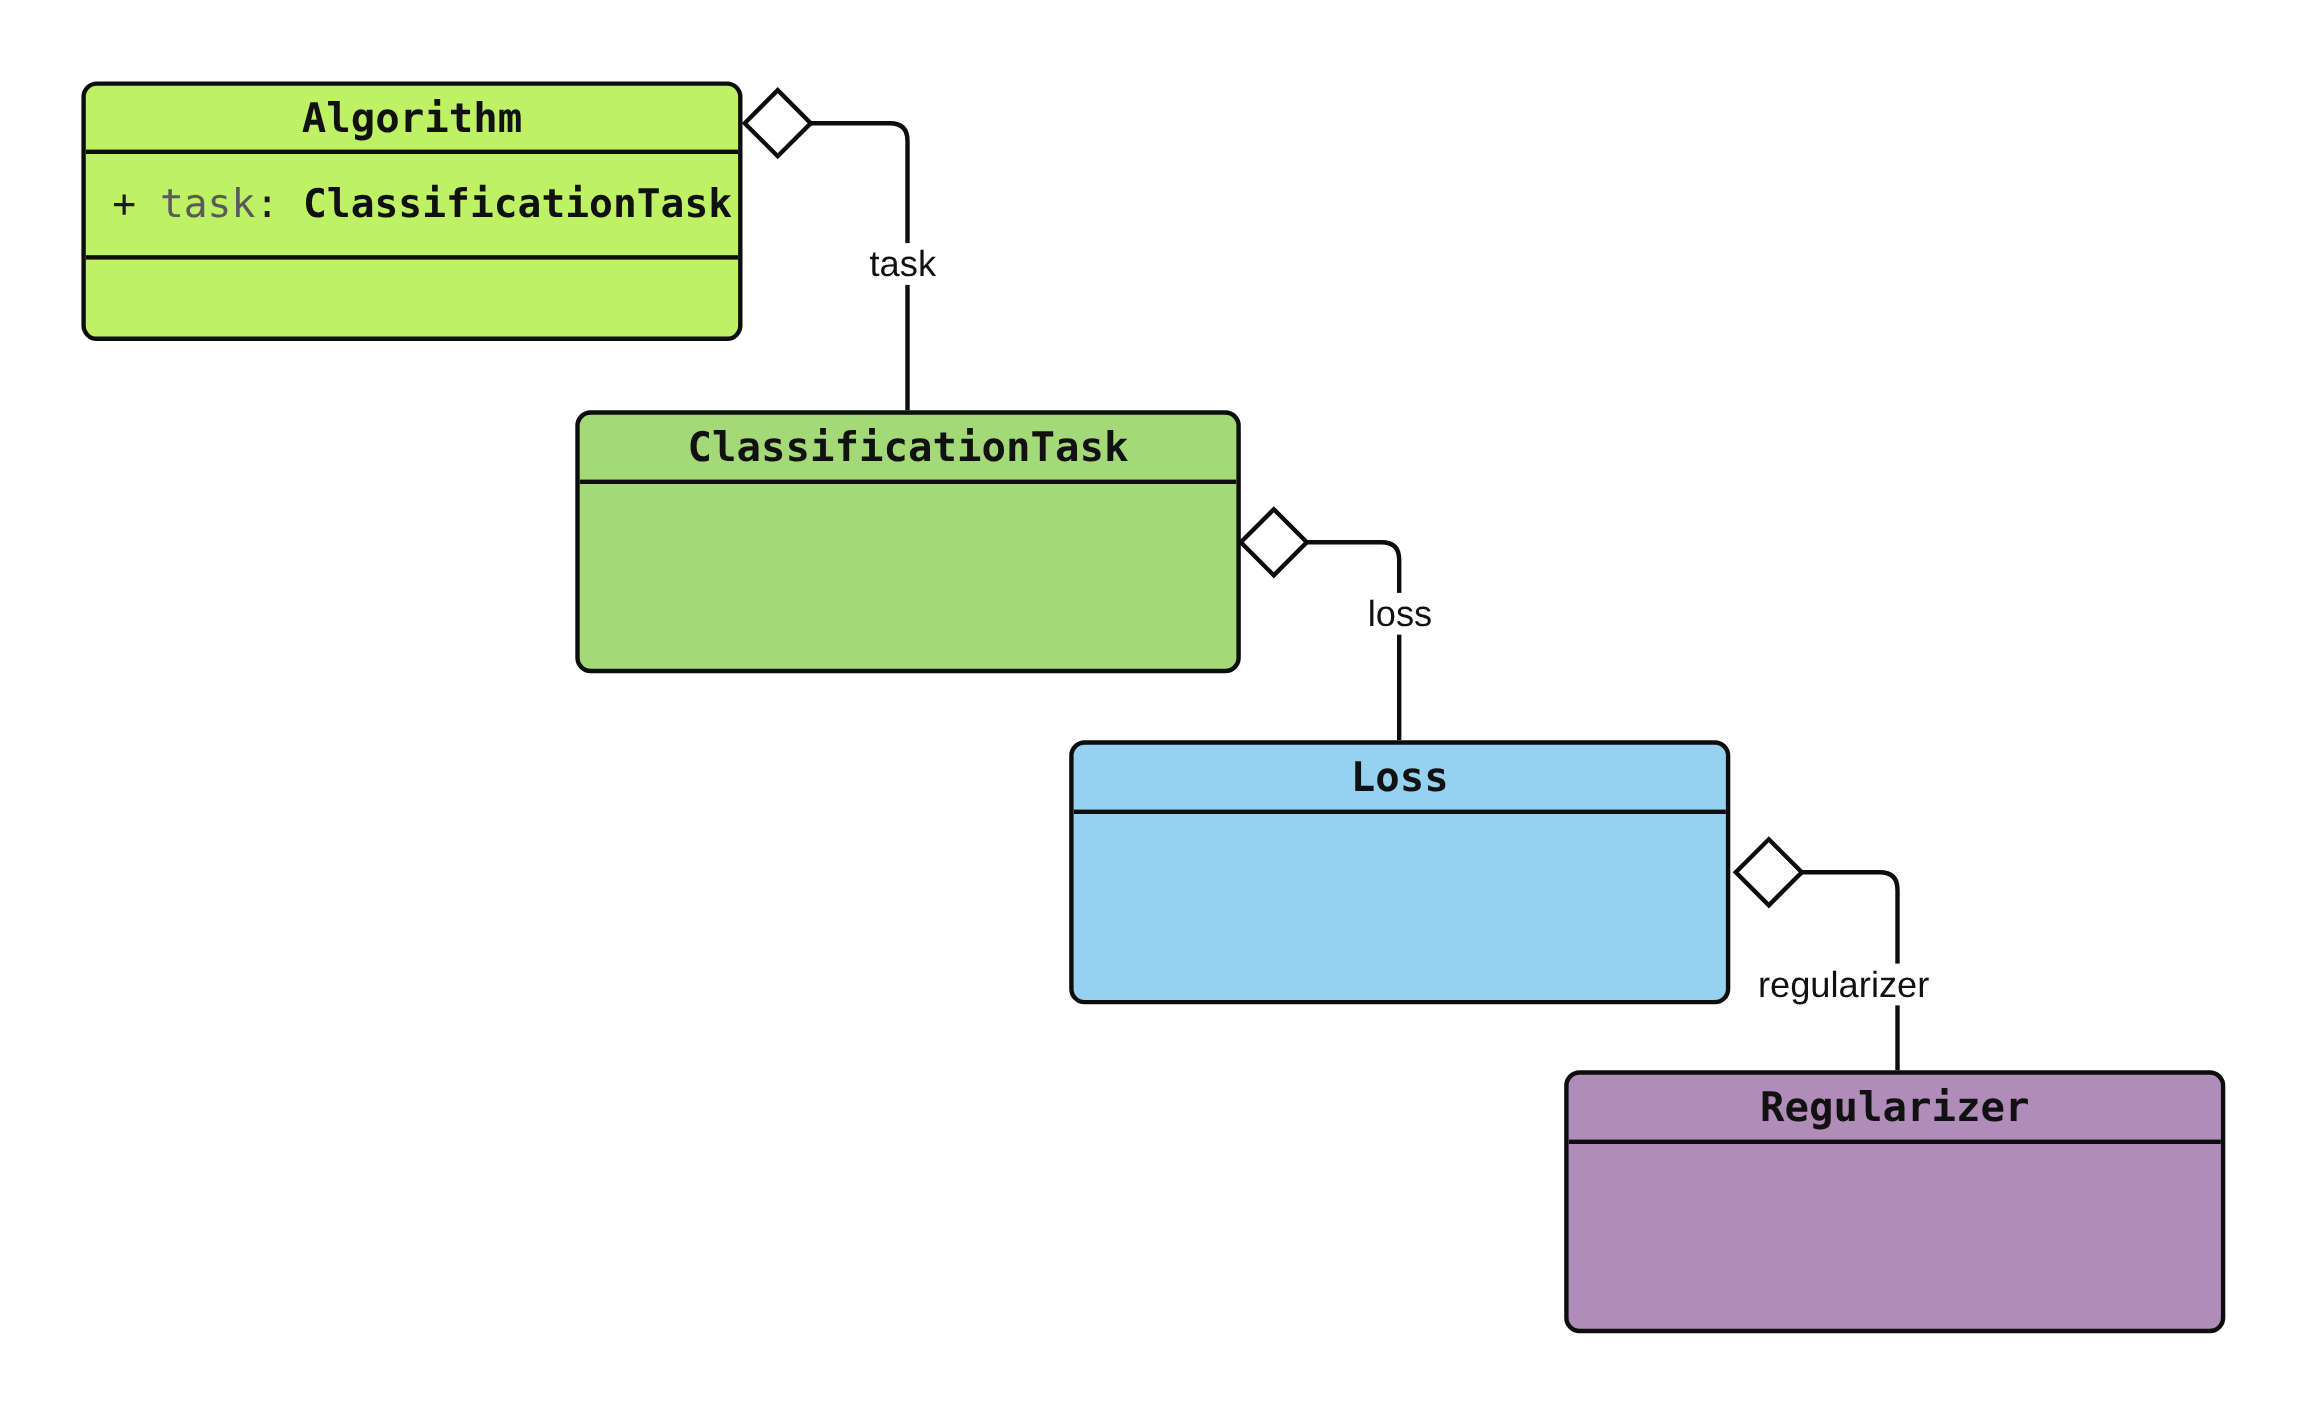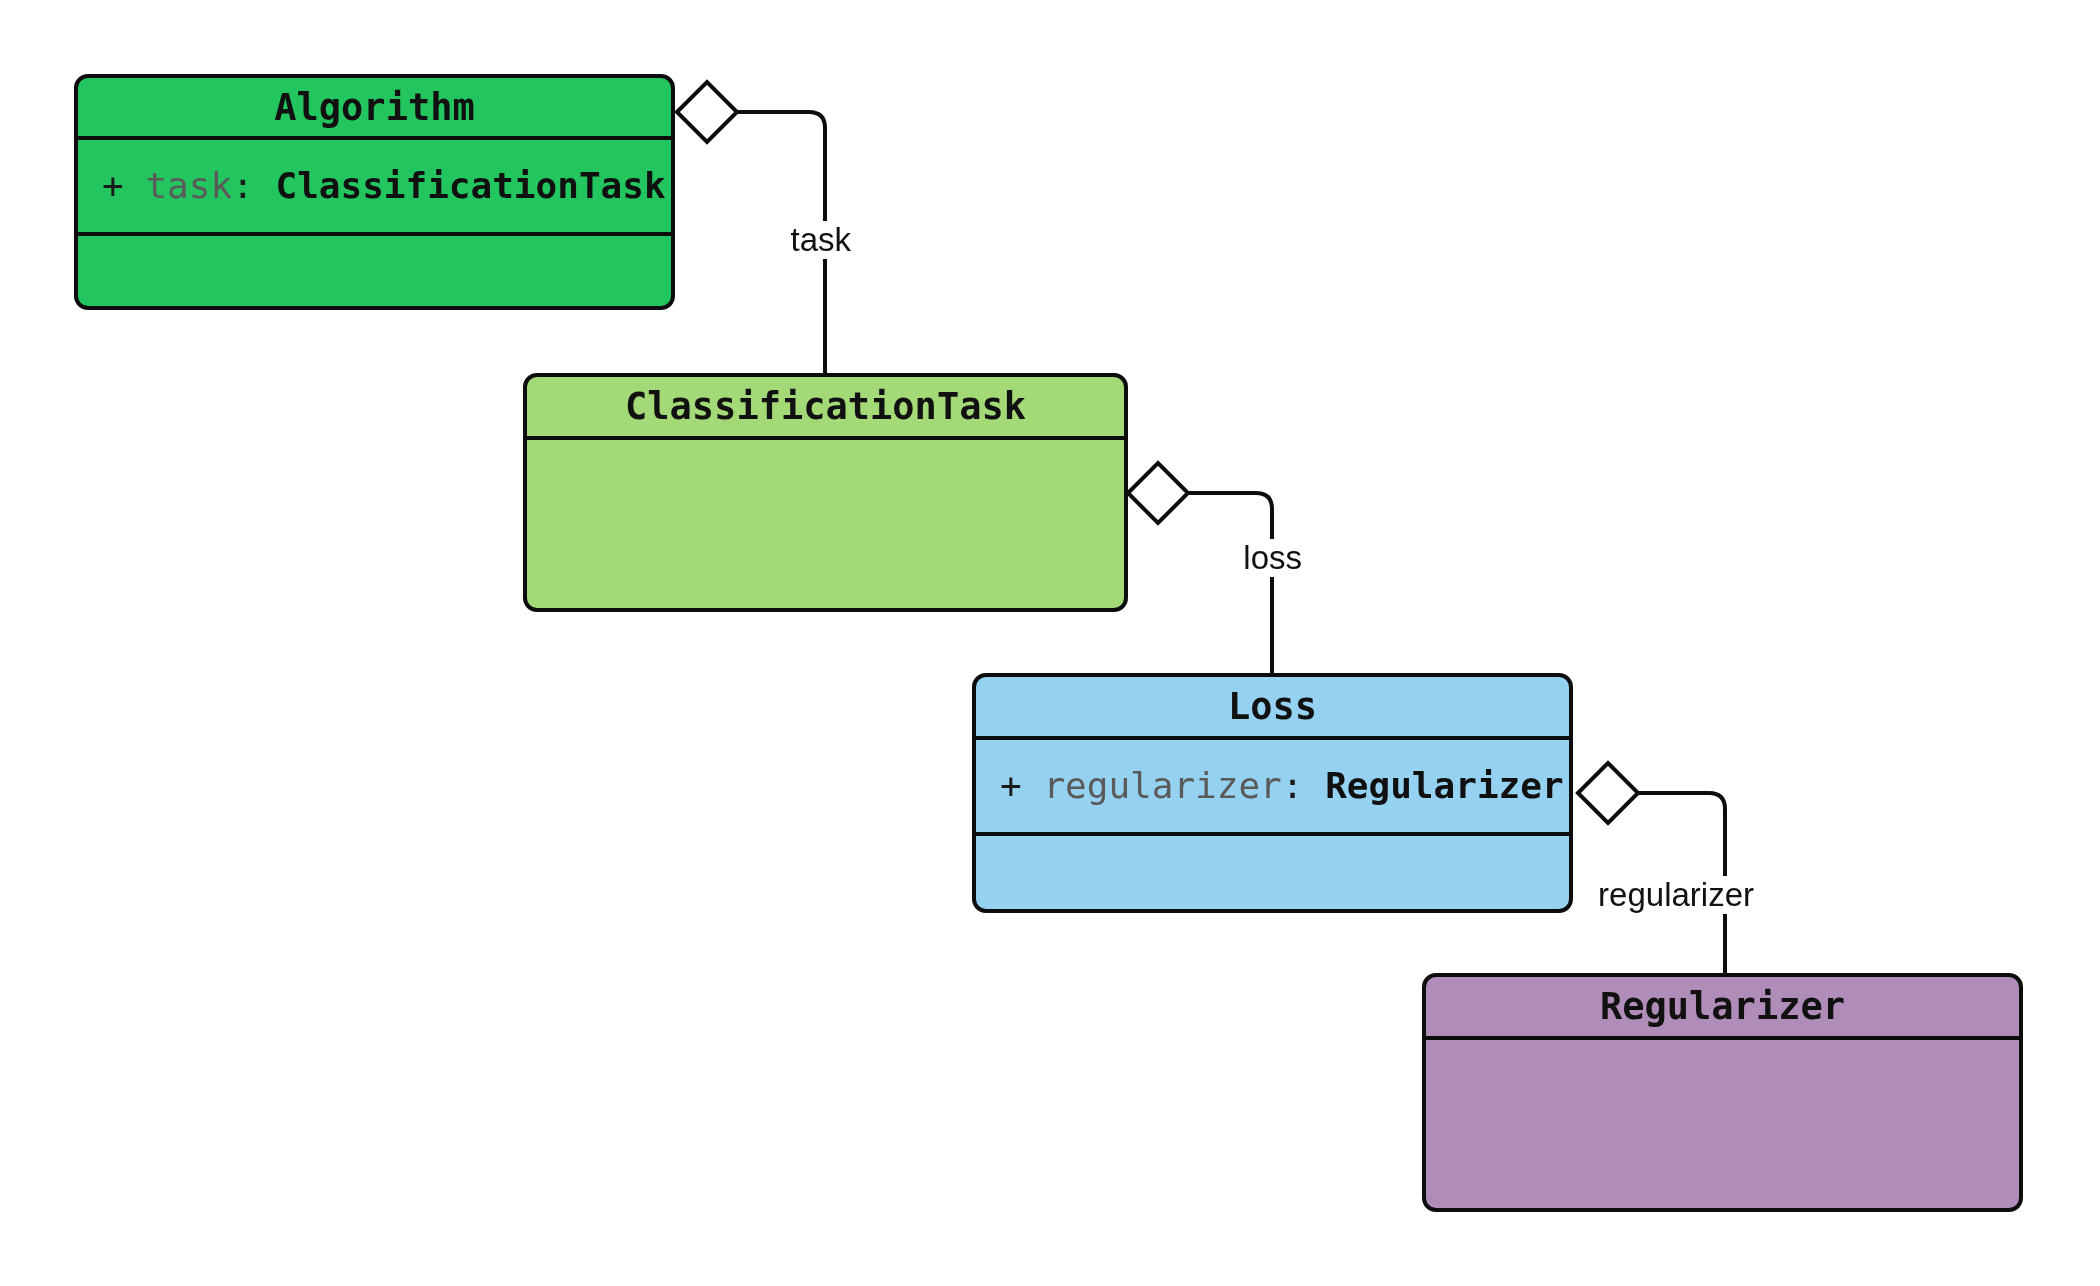--- a/index.html
+++ b/index.html
@@ -102,36 +102,33 @@
         <path d="M 1188 493 L 1256 493 Q 1272 493 1272 509 L 1272 673" fill="none" stroke="#0d0d0d" stroke-width="4"></path>
         <polygon points="1128,493 1158,463 1188,493 1158,523" fill="#ffffff" stroke="#0d0d0d" stroke-width="4" stroke-linejoin="miter"></polygon>
       </g>
       <g>
         <path d="M 1638 793 L 1709 793 Q 1725 793 1725 809 L 1725 973" fill="none" stroke="#0d0d0d" stroke-width="4"></path>
         <polygon points="1578,793 1608,763 1638,793 1608,823" fill="#ffffff" stroke="#0d0d0d" stroke-width="4" stroke-linejoin="miter"></polygon>
       </g>
     </svg>
 
   <div id="class-layer">
-      <div class="uml-class" style="left: 74px; top: 74px; width: 601px; height: 236px; background: #22c55e; border-color: rgb(13, 13, 13);">
+      <div class="uml-class" style="left: 74px; top: 74px; width: 601px; height: 236px; background: #bef264; border-color: rgb(13, 13, 13);">
         <div class="uml-title" style="height: 62px; border-bottom-color: rgb(13, 13, 13);">Algorithm</div>
         <div class="uml-attrs" style="height: 96px; border-bottom-color: rgb(13, 13, 13);">
           <div class="attr-line"><span class="attr-vis">+</span>&nbsp;<span class="attr-name">task</span><span class="attr-colon">:</span>&nbsp;<span class="attr-type">ClassificationTask</span></div>
         </div>
         <div class="uml-methods" style="height: 70px;"></div>
       </div>
       <div class="uml-class" style="left: 523px; top: 373px; width: 605px; height: 239px; background: rgb(163, 218, 119); border-color: rgb(13, 13, 13);">
         <div class="uml-title" style="height: 63px; border-bottom-color: rgb(13, 13, 13);">ClassificationTask</div>
         <div class="uml-methods" style="height: 72px;"></div>
       </div>
       <div class="uml-class" style="left: 972px; top: 673px; width: 601px; height: 240px; background: rgb(149, 209, 240); border-color: rgb(13, 13, 13);">
         <div class="uml-title" style="height: 63px; border-bottom-color: rgb(13, 13, 13);">Loss</div>
-        <div class="uml-attrs" style="height: 96px; border-bottom-color: rgb(13, 13, 13);">
-          <div class="attr-line"><span class="attr-vis">+</span>&nbsp;<span class="attr-name">regularizer</span><span class="attr-colon">:</span>&nbsp;<span class="attr-type">Regularizer</span></div>
-        </div>
         <div class="uml-methods" style="height: 73px;"></div>
       </div>
       <div class="uml-class" style="left: 1422px; top: 973px; width: 601px; height: 239px; background: rgb(175, 141, 184); border-color: rgb(13, 13, 13);">
         <div class="uml-title" style="height: 63px; border-bottom-color: rgb(13, 13, 13);">Regularizer</div>
         <div class="uml-methods" style="height: 72px;"></div>
       </div>
     </div>
   <div id="label-layer">
       <div class="edge-label" style="left: 857px; top: 240px;">task</div>
       <div class="edge-label" style="left: 1308px; top: 558px;">loss</div>

